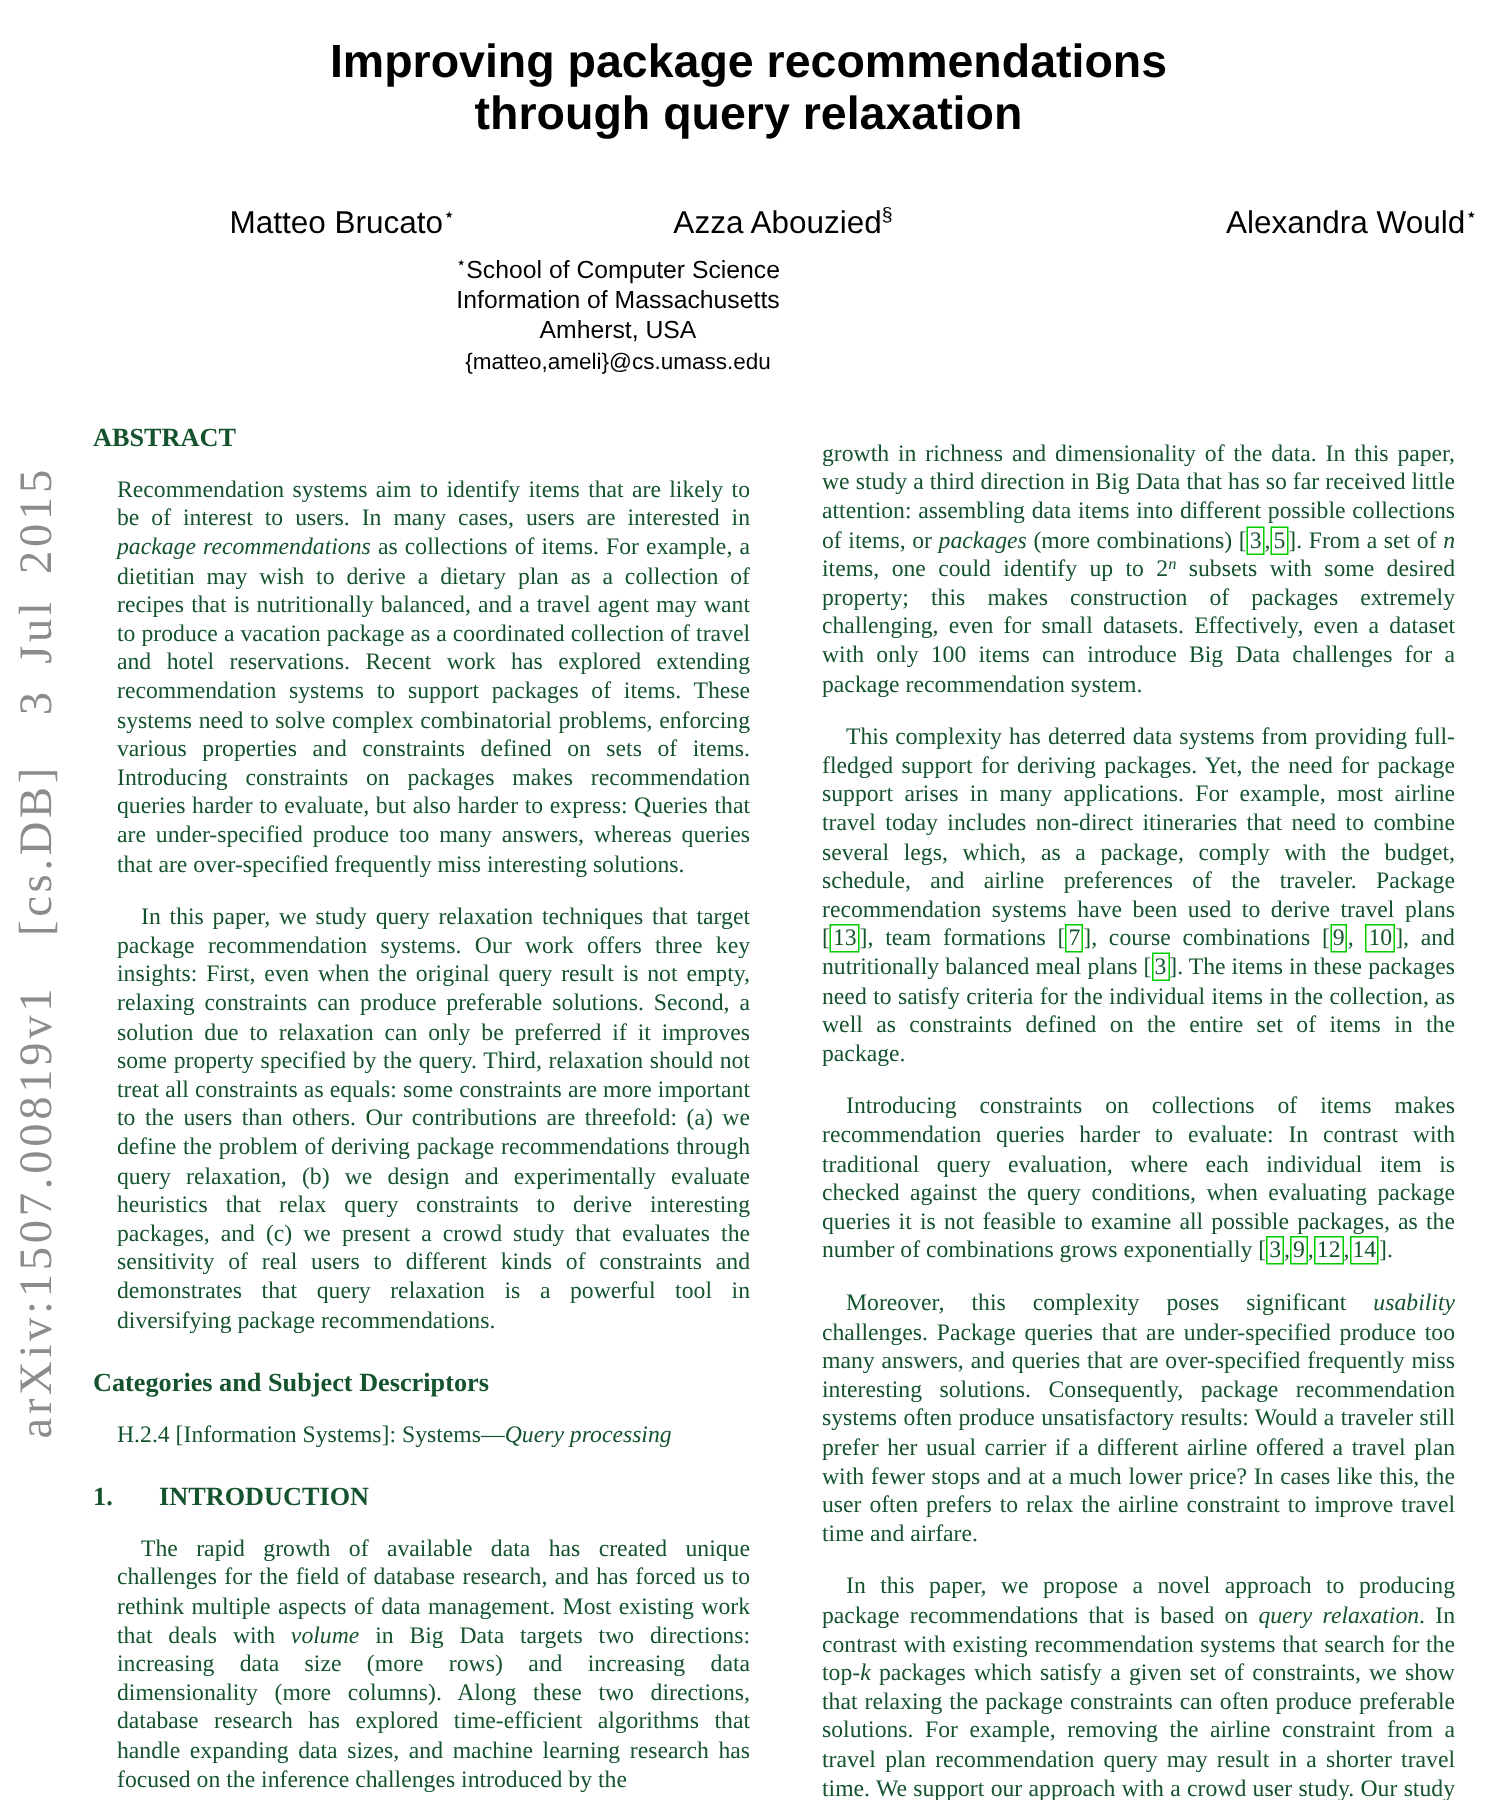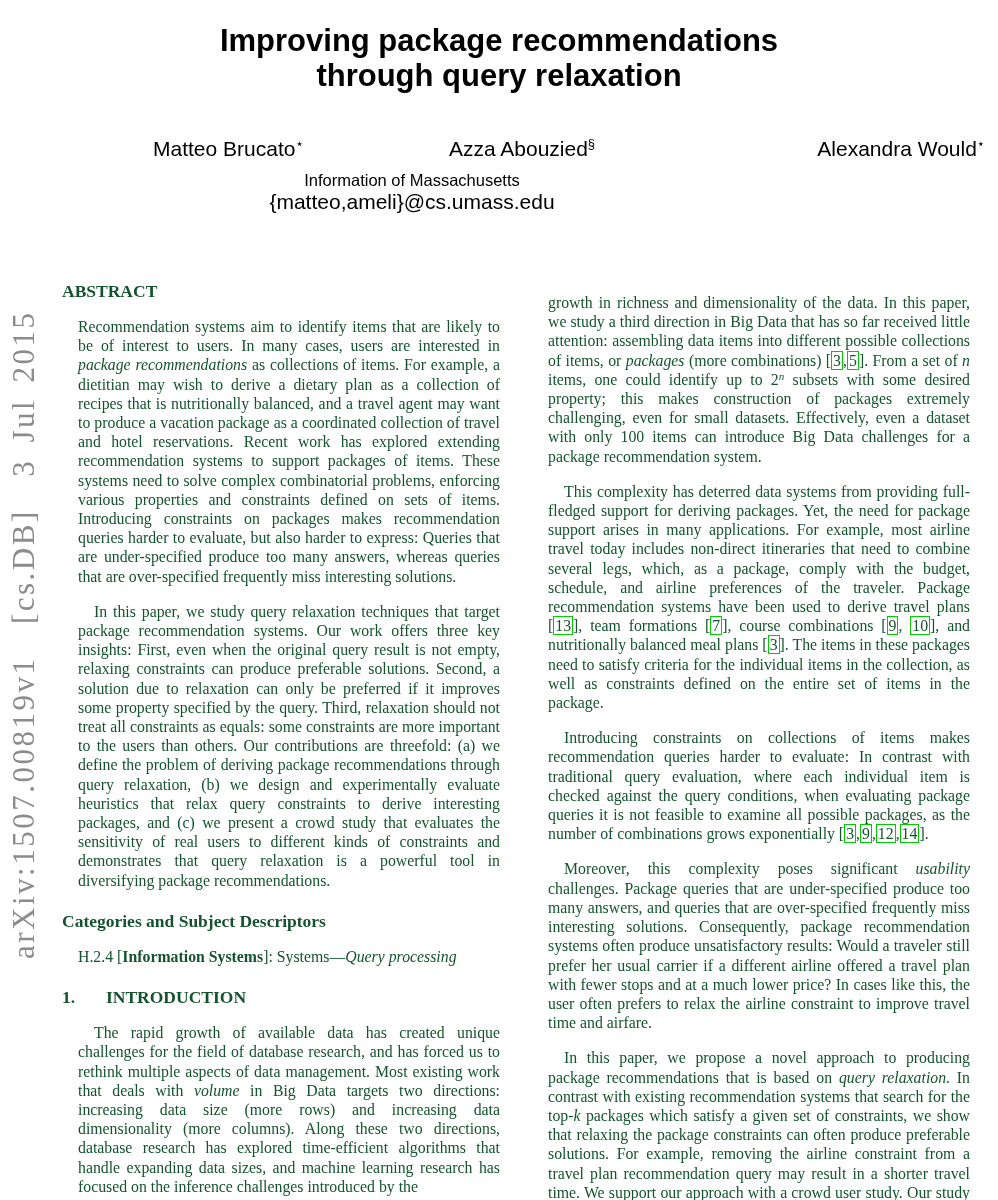--- a/index.html
+++ b/index.html
@@ -30,50 +30,52 @@
   .author-2{left:522px;transform:translateX(-50%);}
   .author-3{right:13px;}
   .affil{
     position:absolute;top:170px;transform:translateX(-50%);
     text-align:center;font-family:"Liberation Sans",sans-serif;
     font-size:16.5px;line-height:20px;white-space:nowrap;
   }
   .affil sup{font-size:11px;line-height:0;}
   .affil-1{left:412px;}
   .affil-2{left:695px;}
-  .affil .email{margin-top:2px;font-size:21px;}
+  .affil .email{margin-top:2px;font-size:15px;}
   
   .columns{position:absolute;top:277px;left:62px;width:924px;display:flex;gap:16px;}
   .col{width:454px;text-align:justify;font-size:15.8px;line-height:19.2px;color:#14532d;}
   .col p.para{margin:16px;padding:0;}
   .col p.indent{text-indent:16px;}
   .sec-heading{font-weight:bold;font-size:17.5px;line-height:20px;margin:21px 0 8px;text-align:left;}
   .sec-heading:first-child{margin-top:4px;}
   .sec-num{display:inline-block;min-width:44px;}
   .i{font-style:italic;}
-  .b{font-weight:bold;}
+  .b{font-weight:normal;}
   .supi{font-style:italic;font-size:11px;position:relative;top:-5px;line-height:0;}
   .cite{border:1.5px solid #00cc00;padding:0 1px;cursor:pointer;}
 </style>
 </head>
 <body>
 
 <div class="page">
 
   <div class="arxiv-stamp">arXiv:1507.00819v1  [cs.DB]  3 Jul 2015</div>
 
   <header class="header">
     <h1 class="title"><span>Improving package recommendations</span><br><span>through query relaxation</span></h1>
 
     <div class="author author-1"><span>Matteo Brucato</span><sup>⋆</sup></div>
     <div class="author author-2"><span>Azza Abouzied</span><sup>§</sup></div>
     <div class="author author-3"><span>Alexandra Would</span><sup>⋆</sup></div>
 
     <div class="affil affil-1">
+      <div><sup>⋆</sup><span>School of Computer Science</span></div>
       <div>Information of Massachusetts</div>
+      <div>Amherst, USA</div>
       <div class="email">{matteo,ameli}@cs.umass.edu</div>
     </div>
   </header>
 
   <main class="columns">
     <div class="col">
         <div class="sec-heading"><span>ABSTRACT</span></div>
         <p class="para"><span>Recommendation systems aim to identify items that are likely to be of interest to users. In many cases, users are interested in </span><span class="i">package recommendations</span><span> as collections of items. For example, a dietitian may wish to derive a dietary plan as a collection of recipes that is nutritionally balanced, and a travel agent may want to produce a vacation package as a coordinated collection of travel and hotel reservations. Recent work has explored extending recommendation systems to support packages of items. These systems need to solve complex combinatorial problems, enforcing various properties and constraints defined on sets of items. Introducing constraints on packages makes recommendation queries harder to evaluate, but also harder to express: Queries that are under-specified produce too many answers, whereas queries that are over-specified frequently miss interesting solutions.</span></p>
         <p class="para indent"><span>In this paper, we study query relaxation techniques that target package recommendation systems. Our work offers three key insights: First, even when the original query result is not empty, relaxing constraints can produce preferable solutions. Second, a solution due to relaxation can only be preferred if it improves some property specified by the query. Third, relaxation should not treat all constraints as equals: some constraints are more important to the users than others. Our contributions are threefold: (a) we define the problem of deriving package recommendations through query relaxation, (b) we design and experimentally evaluate heuristics that relax query constraints to derive interesting packages, and (c) we present a crowd study that evaluates the sensitivity of real users to different kinds of constraints and demonstrates that query relaxation is a powerful tool in diversifying package recommendations.</span></p>
         <div class="sec-heading"><span>Categories and Subject Descriptors</span></div>

